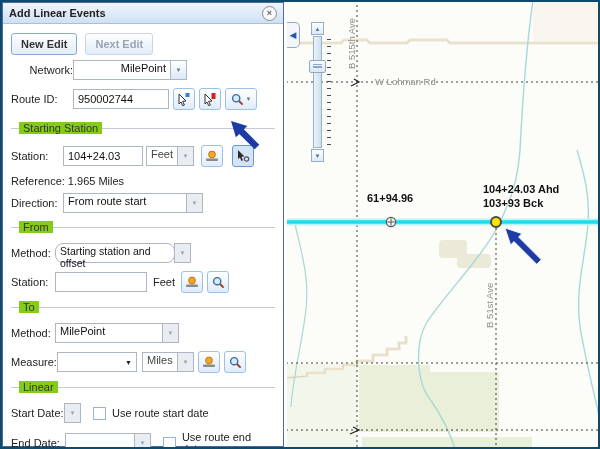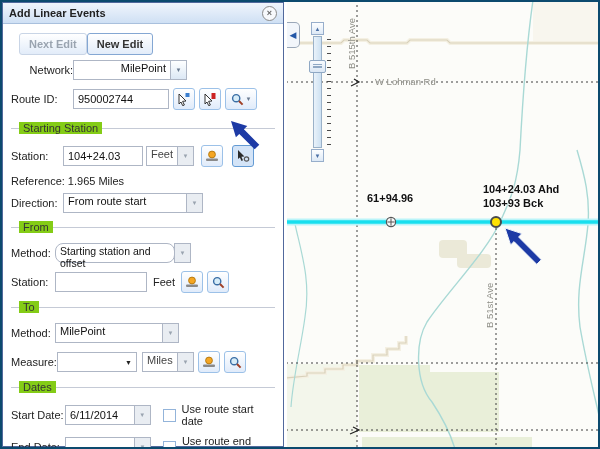--- a/index.html
+++ b/index.html
@@ -67,22 +67,22 @@
 
 <div class="screen">
 
   <div class="panel">
     <div class="panel-header">
       <span class="panel-title">Add Linear Events</span>
       <span class="close-circle">×</span>
     </div>
 
     <div class="row" style="margin-top:9px;">
+      <button class="btn">New Edit</button>
       <button class="btn disabled" style="margin-left:8px;">Next Edit</button>
-      <button class="btn">New Edit</button>
     </div>
 
     <div class="row" style="margin-top:5px;text-align:right;">
       <span class="lbl" style="width:62px;">Network:</span>
       <span class="input" style="width:98px;">MilePoint</span>
       <span class="trigger">▼</span>
     </div>
 
     <div class="row">
       <span class="lbl" style="width:62px;">Route ID:</span>
@@ -193,26 +193,25 @@
       </span>
       <span class="tool">
         <svg width="13" height="13" viewBox="0 0 13 13">
           <circle cx="5.2" cy="5.2" r="3.6" fill="#d6ecf8" stroke="#3a6ea5" stroke-width="1.4"></circle>
           <line x1="8" y1="8" x2="11.6" y2="11.6" stroke="#a04026" stroke-width="2"></line>
         </svg>
       </span>
     </div>
 
     <div class="fs">
-        <span>Dates</span>
+        <span>Linear</span>
       </div>
 
     <div class="row" style="margin-top:9px;">
       <span class="lbl" style="width:54px;">Start Date:</span>
-      <input class="input" style="width: 70px;" value="6/11/2014">
       <span class="trigger" style="background:#e9edf2;color:#9aa4b0;">▼</span>
       <span class="cb" style="margin-left:12px;">✓</span>
       <span>Use route start date</span>
     </div>
 
     <div class="row">
       <span class="lbl" style="width:54px;">End Date:</span>
       <input class="input" style="width: 70px;" value="">
       <span class="trigger" style="background:#e9edf2;color:#9aa4b0;">▼</span>
       <span class="cb" style="margin-left:12px;">✓</span>

